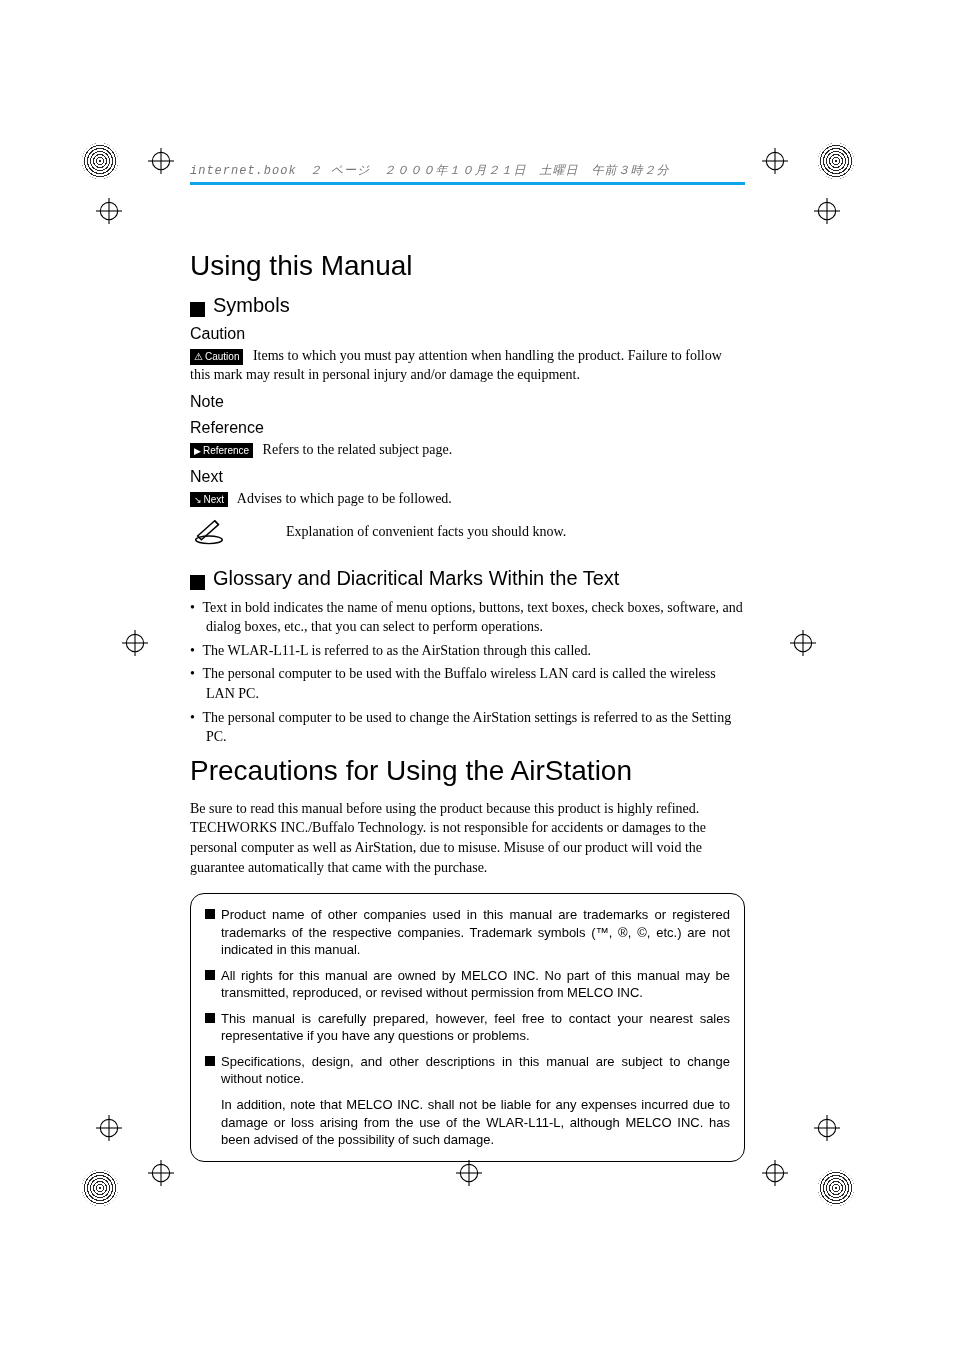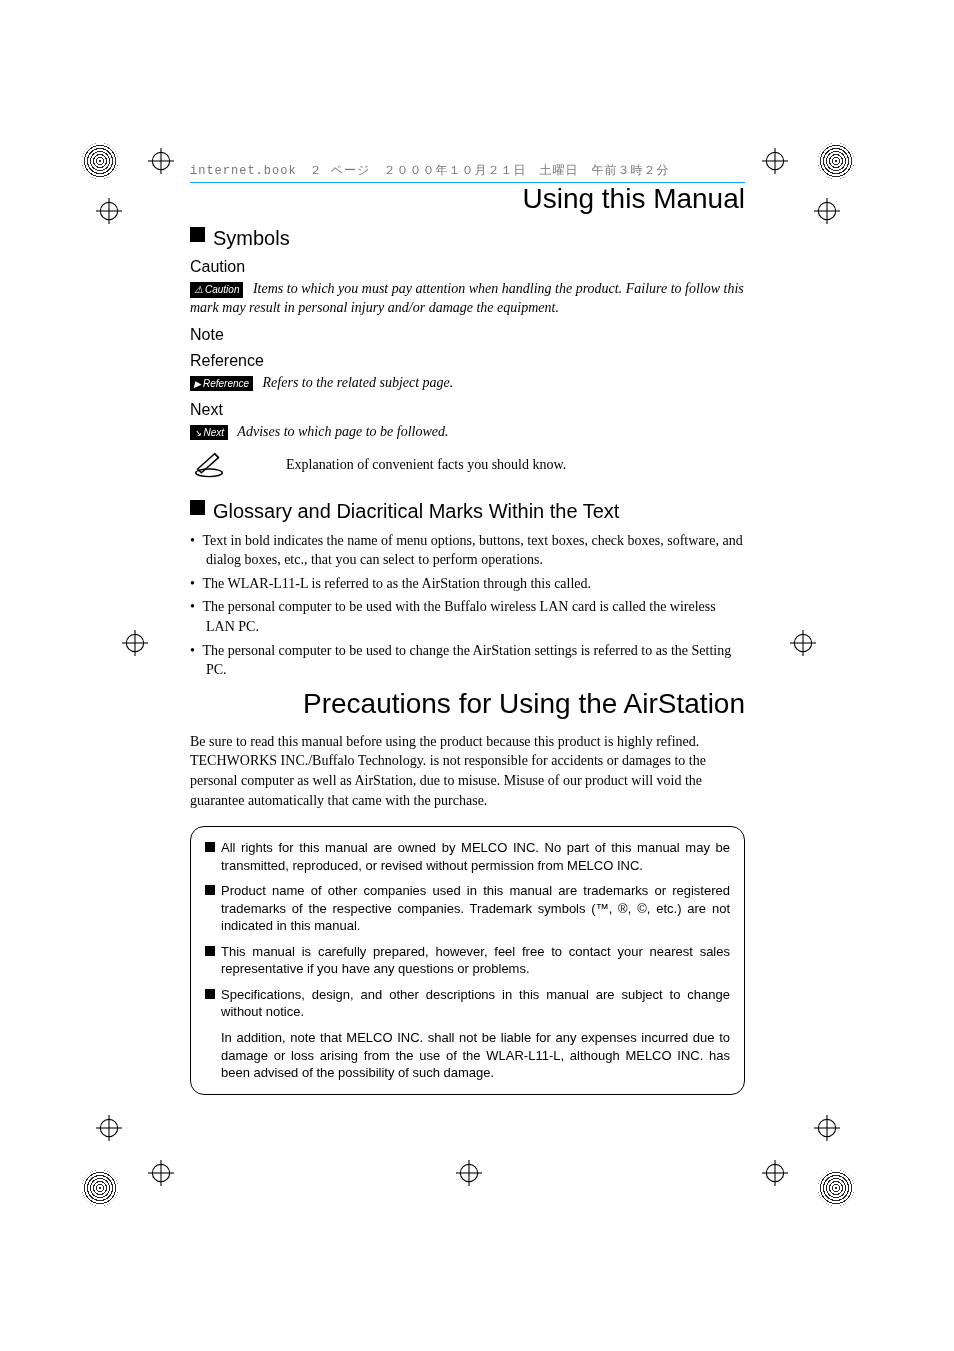--- a/index.html
+++ b/index.html
@@ -10,43 +10,44 @@
       font-family: "Times New Roman", serif;
       position: relative;
     }
     .page-container {
       position: absolute;
       left: 190px;
       top: 160px;
       width: 555px;
     }
     .header-line {
-      border-bottom: 1px solid #0ea5e9;
+      border-bottom: 3px solid #0ea5e9;
       padding-bottom: 3px;
+      margin-bottom: 65px;
+      font-style: italic;
     }
     .header-text {
       font-family: "Courier New", monospace;
       font-size: 12px;
       color: #777;
       letter-spacing: 1px;
     }
     .h1 {
       font-family: Arial, Helvetica, sans-serif;
       font-size: 28px;
       font-weight: normal;
       margin-bottom: 12px;
-      text-align: right;
     }
     .intro {
       font-size: 14px;
       margin-bottom: 18px;
     }
     .h2-row {
       display: flex;
-      align-items: flex-start;
+      align-items: flex-end;
       margin-bottom: 8px;
     }
     .h2-square {
       width: 15px;
       height: 15px;
       background: #000;
       margin-right: 8px;
       flex-shrink: 0;
     }
     .h2 {
@@ -58,21 +59,20 @@
       font-family: Arial, Helvetica, sans-serif;
       font-size: 16px;
       font-weight: normal;
       margin-bottom: 4px;
       margin-top: 8px;
     }
     .symbol-block {
       margin-bottom: 8px;
       font-size: 14px;
       line-height: 1.35;
-      font-style: italic;
     }
     .badge {
       display: inline-block;
       background: #000;
       color: #fff;
       font-family: Arial, Helvetica, sans-serif;
       font-size: 10px;
       padding: 1px 4px;
       vertical-align: baseline;
       margin-right: 6px;
@@ -300,25 +300,25 @@
     <li>The personal computer to be used with the Buffalo wireless LAN card is called the wireless LAN PC.</li>
     <li>The personal computer to be used to change the AirStation settings is referred to as the Setting PC.</li>
   </ul>
 
   <h1 class="h1">Precautions for Using the AirStation</h1>
   <p class="precaution-intro">Be sure to read this manual before using the product because this product is highly refined. TECHWORKS INC./Buffalo Technology. is not responsible for accidents or damages to the personal computer as well as AirStation, due to misuse. Misuse of our product will void the guarantee automatically that came with the purchase.</p>
 
   <div class="box">
     <div class="box-item">
       <div class="box-square"></div>
-      <div class="box-text">All rights for this manual are owned by MELCO INC. No part of this manual may be transmitted, reproduced, or revised without permission from MELCO INC.</div>
+      <div class="box-text">Product name of other companies used in this manual are trademarks or registered trademarks of the respective companies. Trademark symbols (™, ®, ©, etc.) are not indicated in this manual.</div>
     </div>
     <div class="box-item">
       <div class="box-square"></div>
-      <div class="box-text">Product name of other companies used in this manual are trademarks or registered trademarks of the respective companies. Trademark symbols (™, ®, ©, etc.) are not indicated in this manual.</div>
+      <div class="box-text">All rights for this manual are owned by MELCO INC. No part of this manual may be transmitted, reproduced, or revised without permission from MELCO INC.</div>
     </div>
     <div class="box-item">
       <div class="box-square"></div>
       <div class="box-text">This manual is carefully prepared, however, feel free to contact your nearest sales representative if you have any questions or problems.</div>
     </div>
     <div class="box-item">
       <div class="box-square"></div>
       <div class="box-text">Specifications, design, and other descriptions in this manual are subject to change without notice.</div>
     </div>
     <div class="box-addendum">In addition, note that MELCO INC. shall not be liable for any expenses incurred due to damage or loss arising from the use of the WLAR-L11-L, although MELCO INC. has been advised of the possibility of such damage.</div>

